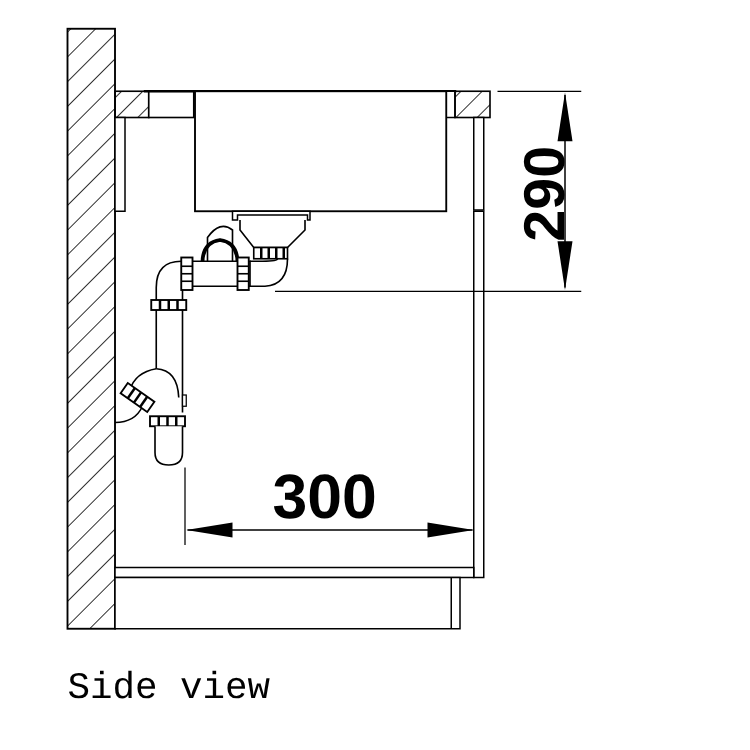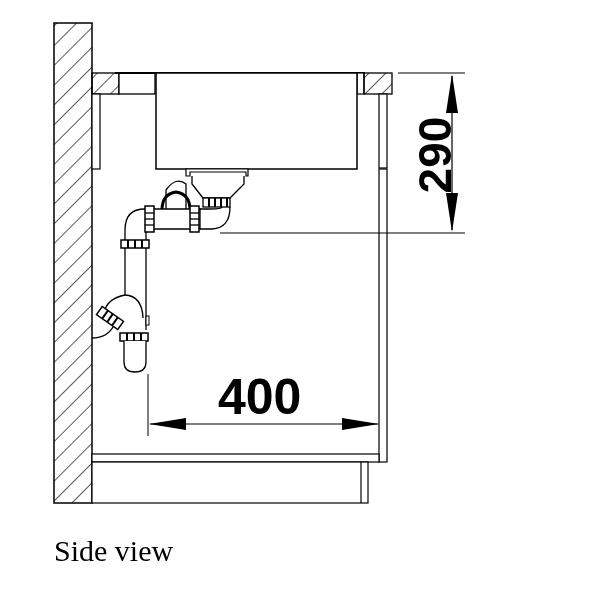--- a/index.html
+++ b/index.html
@@ -14,21 +14,21 @@
     }
     #dim-400 { left: 218px; top: 372px; font-size: 50px; }
     #dim-290 {
       left: 390px; top: 132px; font-size: 46px;
       transform: rotate(-90deg);
       transform-origin: center center;
       width: 90px; text-align: center;
     }
     #caption {
       position: absolute; left: 54px; top: 534px;
-      font-family: Liberation Serif, serif;
+      font-family: Liberation Mono, monospace;
       font-size: 30px; color: #000;
     }
   </style>
 </head>
 <body>
 
 <svg id="drawing" width="600" height="600" viewBox="0 0 600 600" xmlns="http://www.w3.org/2000/svg">
   <defs>
     <pattern id="hatch" patternUnits="userSpaceOnUse" width="14" height="14" patternTransform="rotate(45)">
       <line x1="0" y1="0" x2="0" y2="14" stroke="#000" stroke-width="1.3"></line>
@@ -141,14 +141,14 @@
 
   <g>
     <line x1="148" y1="374" x2="148" y2="436" stroke="#000" stroke-width="1"></line>
     <line x1="150" y1="424" x2="378" y2="424" stroke="#000" stroke-width="1.2"></line>
     <polygon points="149,424 186,418 186,430" fill="#000"></polygon>
     <polygon points="379,424 342,418 342,430" fill="#000"></polygon>
   </g>
 </svg>
 
 <div id="dim-290" class="dim-label">290</div>
-<div id="dim-400" class="dim-label">400</div>
+<div id="dim-400" class="dim-label">300</div>
 <div id="caption">Side view</div>
 
 </body></html>

